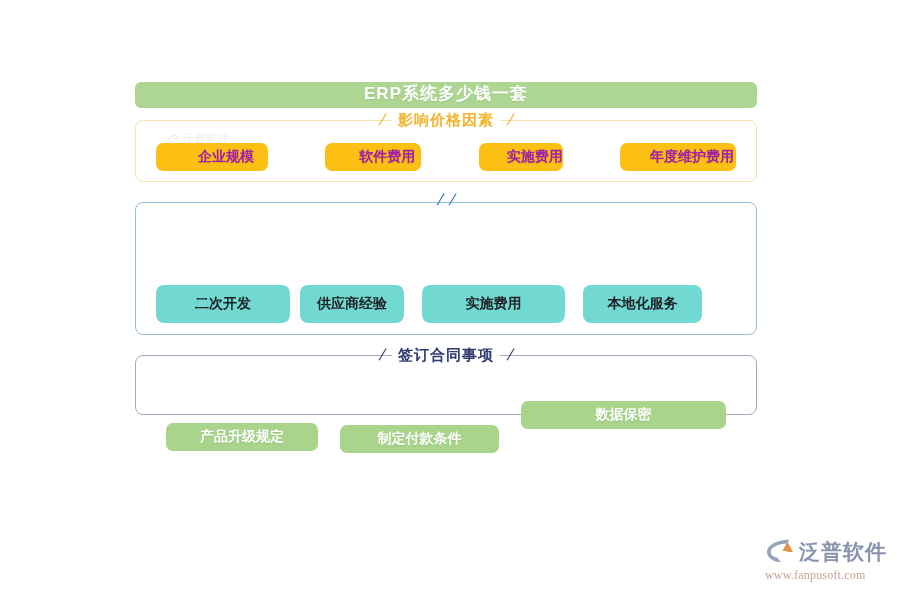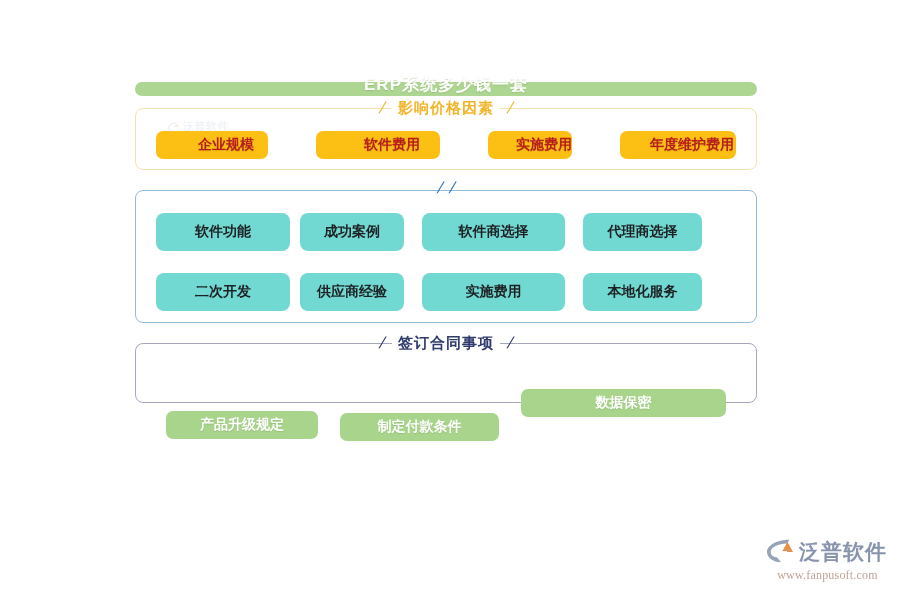--- a/index.html
+++ b/index.html
@@ -17,25 +17,25 @@
 
   #infographic {
     position: absolute;
     left: 135px;
     top: 82px;
     width: 622px;
   }
 
   
   .header-bar {
-    height: 14px;
-    border-radius: 14px;
+    height: 26px;
+    border-radius: 6px;
     background: #aed693;
     display: flex;
-    align-items: flex-end;
+    align-items: flex-start;
     justify-content: center;
     position: relative;
   }
   .header-title {
     color: #ffffff;
     font-size: 17px;
     font-weight: bold;
     letter-spacing: 1px;
     text-shadow: 0 1px 1px rgba(120,160,90,0.35);
   }
@@ -95,30 +95,30 @@
     border-radius: 7px;
     display: flex;
     align-items: center;
     justify-content: center;
     box-sizing: border-box;
     white-space: nowrap;
   }
 
   .pill.orange {
     background: #fcc015;
-    color: #b91c1c;
+    color: #a21caf;
     height: 28px;
     font-size: 14px;
     font-weight: bold;
     text-shadow: 0 1px 1px rgba(190,140,10,0.4);
     padding-left: 28px;
   }
   #row-price { top: 22px; justify-content: space-between; }
   #row-price .pill:nth-child(1) { width: 112px; }
-  #row-price .pill:nth-child(2) { width: 124px; }
+  #row-price .pill:nth-child(2) { width: 96px; }
   #row-price .pill:nth-child(3) { width: 84px; }
   #row-price .pill:nth-child(4) { width: 116px; }
 
   
   #section-system {
     margin-top: 20px;
     border-color: #93bcd9;
     height: 133px;
   }
   #section-system .label,
@@ -199,21 +199,21 @@
   }
   .logo-name {
     font-size: 21px;
     font-weight: bold;
     color: #7d8ba6;
     letter-spacing: 1px;
     line-height: 1;
   }
   .logo-url {
     margin-top: 4px;
-    text-align: center;
+    text-align: left;
     font-size: 12px;
     color: #b79b8e;
     font-family: "Liberation Serif", "DejaVu Serif", serif;
     letter-spacing: 0.2px;
   }
 </style>
 </head>
 <body>
 
 <div id="infographic">
@@ -244,26 +244,20 @@
       <div class="pill orange">年度维护费用</div>
     </div>
   </div>
 
   <div class="section" id="section-system">
     <div class="section-title">
       <span class="slash">/</span>
       <span class="slash">/</span>
     </div>
 
-    <div class="pill-row row-system" id="row-system-1">
-      <div class="pill teal">软件功能</div>
-      <div class="pill teal">成功案例</div>
-      <div class="pill teal">软件商选择</div>
-      <div class="pill teal">代理商选择</div>
-    </div>
 
     <div class="pill-row row-system" id="row-system-2">
       <div class="pill teal">二次开发</div>
       <div class="pill teal">供应商经验</div>
       <div class="pill teal">实施费用</div>
       <div class="pill teal">本地化服务</div>
     </div>
   </div>
 
   <div class="section" id="section-contract">

